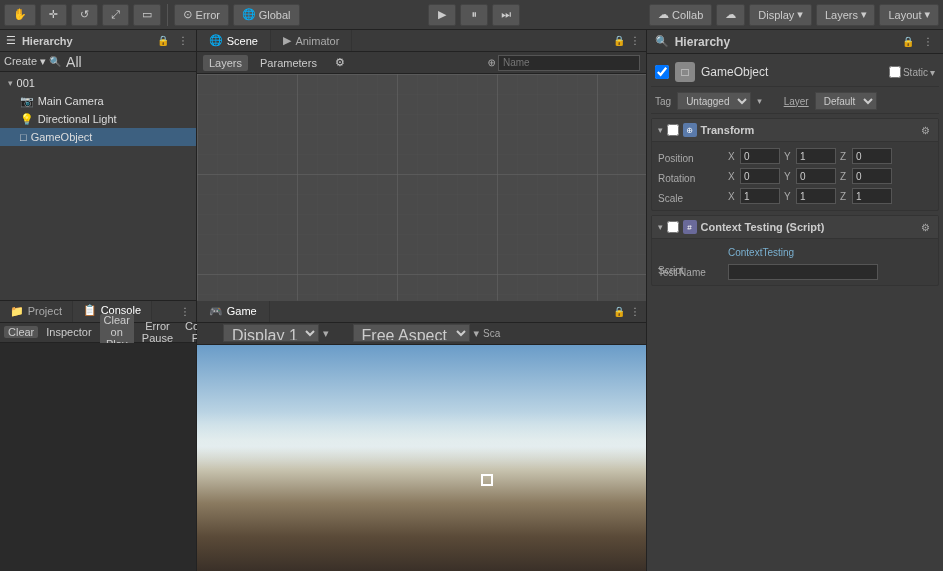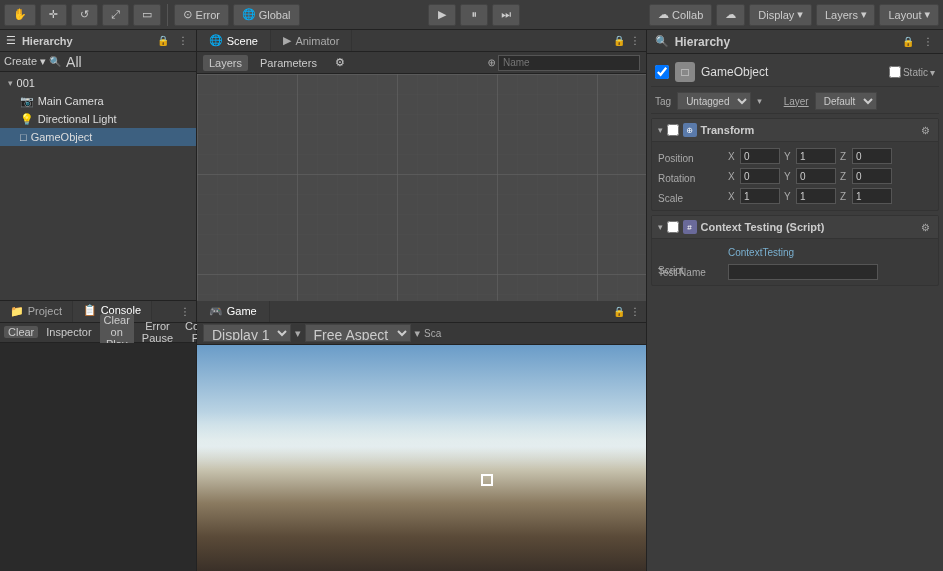--- a/index.html
+++ b/index.html
@@ -281,23 +281,24 @@
       gap: 4px;
       background: #383838;
       border-bottom: 1px solid #222;
       height: 22px;
     }
     .game-dropdown {
       background: #555;
       border: 1px solid #444;
       color: #ccc;
       padding: 1px 4px;
-      font-size: 14px;
+      font-size: 16px;
       height: 18px;
       cursor: pointer;
+      margin-left: 20px;
     }
     .game-view {
       flex: 1;
       position: relative;
       overflow: hidden;
       background: #1a1a2e;
     }
     
     .sky-bg {
       position: absolute;

